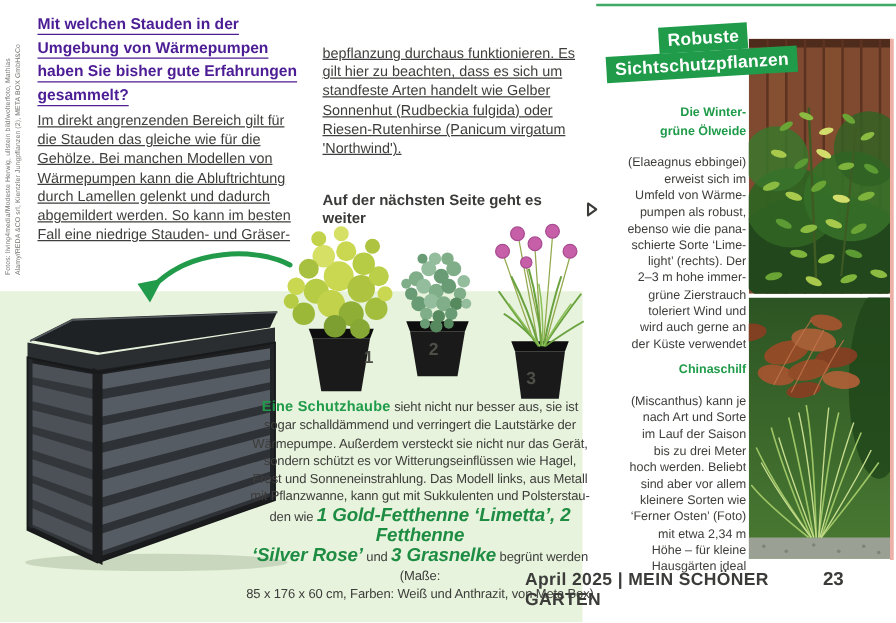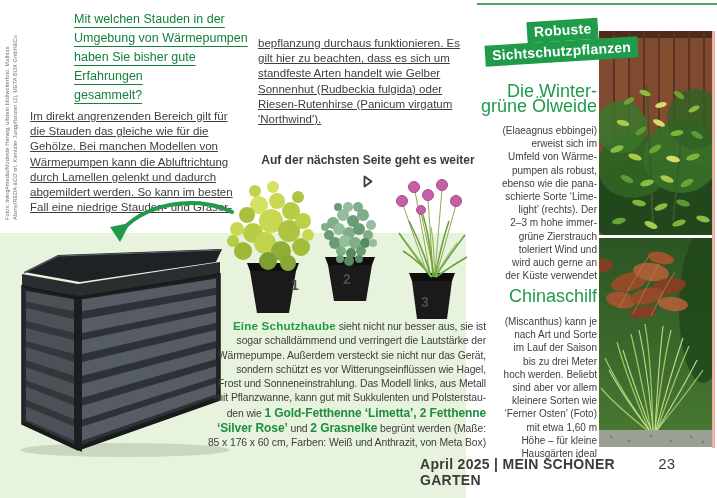--- a/index.html
+++ b/index.html
@@ -10,70 +10,70 @@
   .pre{white-space:pre-line;}
   
   .credits{
     position:absolute; left:3px; top:0; height:220px;
     writing-mode:vertical-rl; transform:rotate(180deg);
     font-size:5.5px; line-height:8px; color:#73736f; letter-spacing:.1px;
   }
   
   .col-left{position:absolute; left:30px; top:10px; width:220px;}
   .question{
-    font-size:12.5px; font-weight:400; line-height:19px; color:#15803d;
-    text-decoration:underline; text-decoration-thickness:1px; text-underline-offset:3.5px;margin-left:44px;
+    font-size:12.5px; font-weight:700; line-height:19px; color:#4c1d95;
+    text-decoration:underline; text-decoration-thickness:1px; text-underline-offset:3.5px;
   }
   .bodytext{font-size:11.5px; line-height:15.2px; color:#3e3e3c; margin-top:4px;text-decoration:underline;}
   
   .col-mid{position:absolute; left:258px; top:36px; width:220px;}
-  .next-note{margin-top:26px; font-size:12px; font-weight:700; color:#3a3a38; display:flex; align-items:center; gap:8px;flex-direction:column;}
+  .next-note{margin-top:26px; font-size:12px; font-weight:700; color:#3a3a38; display:flex; align-items:center; gap:8px;}
   
   .green-panel{position:absolute; left:0; top:233px; width:466px; height:265px; background:#e7f3dc;}
   
   .banner-box{
     position:absolute; background:#1f9b4a; color:#fff; font-weight:700; font-size:14px;
     padding:2px 7px 3px; transform:rotate(-3.5deg); z-index:6; letter-spacing:.2px;
   }
   .banner-1{left:527px; top:20px;}
   .banner-2{left:485px; top:41px;}
   .top-rule{position:absolute; left:477px; top:3px; width:240px; height:2px; background:rgba(31,155,74,.85); z-index:2;}
   
   .col-right{position:absolute; left:477px; top:84px; width:120px; text-align:right; z-index:3;}
-  .portrait-heading{color:#1f9b4a; font-weight:400; font-size:18px; line-height:14.5px;}
+  .portrait-heading{color:#1f9b4a; font-weight:700; font-size:10px; line-height:14.5px;}
   .portrait-body{font-size:10px; line-height:13.2px; margin-top:11px; color:#3e3e3c;}
   .portrait-2{margin-top:7px;}
   
   .photo{position:absolute; z-index:1;}
   .photo-top{left:599px; top:31px; width:114px; height:204px;}
   .photo-bottom{left:599px; top:238px; width:114px; height:209px;}
   .edge-strip{position:absolute; left:712px; top:31px; width:3px; height:417px; background:#edb0a6; z-index:2;}
   
   .pump{position:absolute; left:10px; top:242px; z-index:2;}
   .arrow{position:absolute; left:106px; top:200px; z-index:4;}
   .plants{position:absolute; left:213px; top:173px; z-index:3;}
   .num{position:absolute; z-index:5; font-size:14px; font-weight:800; color:#4e4e48;}
   .num-1{left:291px; top:277px;}
   .num-2{left:343px; top:271px;}
   .num-3{left:421px; top:294px;}
   
   .caption{
     position:absolute; left:186px; top:319px; width:300px; z-index:4;
-    text-align:right; font-size:10.4px; line-height:14.3px; color:#3d3d3b;
+    text-align:center; font-size:10.4px; line-height:14.3px; color:#3d3d3b;
     white-space:pre-line; letter-spacing:-.1px;
   }
   .cap-lead{color:#1f9b4a; font-weight:700; font-size:11.6px; letter-spacing:.2px;}
-  .cap-green{color:#1e8c43; font-weight:700; font-size:12px;}
+  .cap-green{color:#1e8c43; font-weight:700; font-size:15px;font-style:italic;}
   
   .footer{
     position:absolute; left:420px; top:455px; width:255px; z-index:3;
     display:flex; justify-content:flex-end; align-items:baseline; gap:7px; color:#3b3b39;
   }
   .footer-issue{font-size:14px; font-weight:700; letter-spacing:.3px;}
-  .footer-page{font-size:15px; font-weight:400;}
+  .footer-page{font-size:15px; font-weight:700;}
 </style>
 </head>
 <body>
 
 <div class="page">
 
   <div class="credits">
     <div>Fotos: living4media/Modeste Herwig, ullstein bild/wolterfoto, Mathias</div>
     <div>Alamy/REDA &amp;CO srl, Kientzler Jungpflanzen (2), META BOX GmbH&amp;Co</div>
   </div>
@@ -130,21 +130,21 @@
 der Küste verwendet</div>
     <div class="portrait-heading pre portrait-2">Chinaschilf</div>
     <div class="portrait-body pre">(Miscanthus) kann je
 nach Art und Sorte
 im Lauf der Saison
 bis zu drei Meter
 hoch werden. Beliebt
 sind aber vor allem
 kleinere Sorten wie
 ‘Ferner Osten’ (Foto)
-mit etwa 1,60 m
+mit etwa 2,34 m
 Höhe – für kleine
 Hausgärten ideal</div>
   </div>
 
   <div class="photo photo-top">
     <svg width="114" height="204" viewBox="0 0 114 204">
       <rect x="0" y="0" width="114" height="204" fill="#7f4a2f"></rect>
       <rect x="0" y="0" width="114" height="7" fill="#4e2b1b"></rect>
       <g stroke="#5c3220" stroke-width="2">
         <line x1="15" y1="0" x2="15" y2="204"></line>
@@ -397,21 +397,21 @@
   <div class="num num-2">2</div>
   <div class="num num-3">3</div>
 
   <div class="caption"><span class="cap-lead">Eine Schutzhaube</span><span> sieht nicht nur besser aus, sie ist
 sogar schalldämmend und verringert die Lautstärke der
 Wärmepumpe. Außerdem versteckt sie nicht nur das Gerät,
 sondern schützt es vor Witterungseinflüssen wie Hagel,
 Frost und Sonneneinstrahlung. Das Modell links, aus Metall
 mit Pflanzwanne, kann gut mit Sukkulenten und Polsterstau-
 den wie </span><span class="cap-green">1 Gold-Fetthenne ‘Limetta’, 2 Fetthenne
-‘Silver Rose’</span><span> und </span><span class="cap-green">2 Grasnelke</span><span> begrünt werden (Maße:
+‘Silver Rose’</span><span> und </span><span class="cap-green">3 Grasnelke</span><span> begrünt werden (Maße:
 85 x 176 x 60 cm, Farben: Weiß und Anthrazit, von Meta Box)</span></div>
 
   <div class="footer">
     <span class="footer-issue">April 2025 | MEIN SCHÖNER GARTEN</span>
     <span class="footer-page">23</span>
   </div>
 
 </div>
 
 </body></html>

